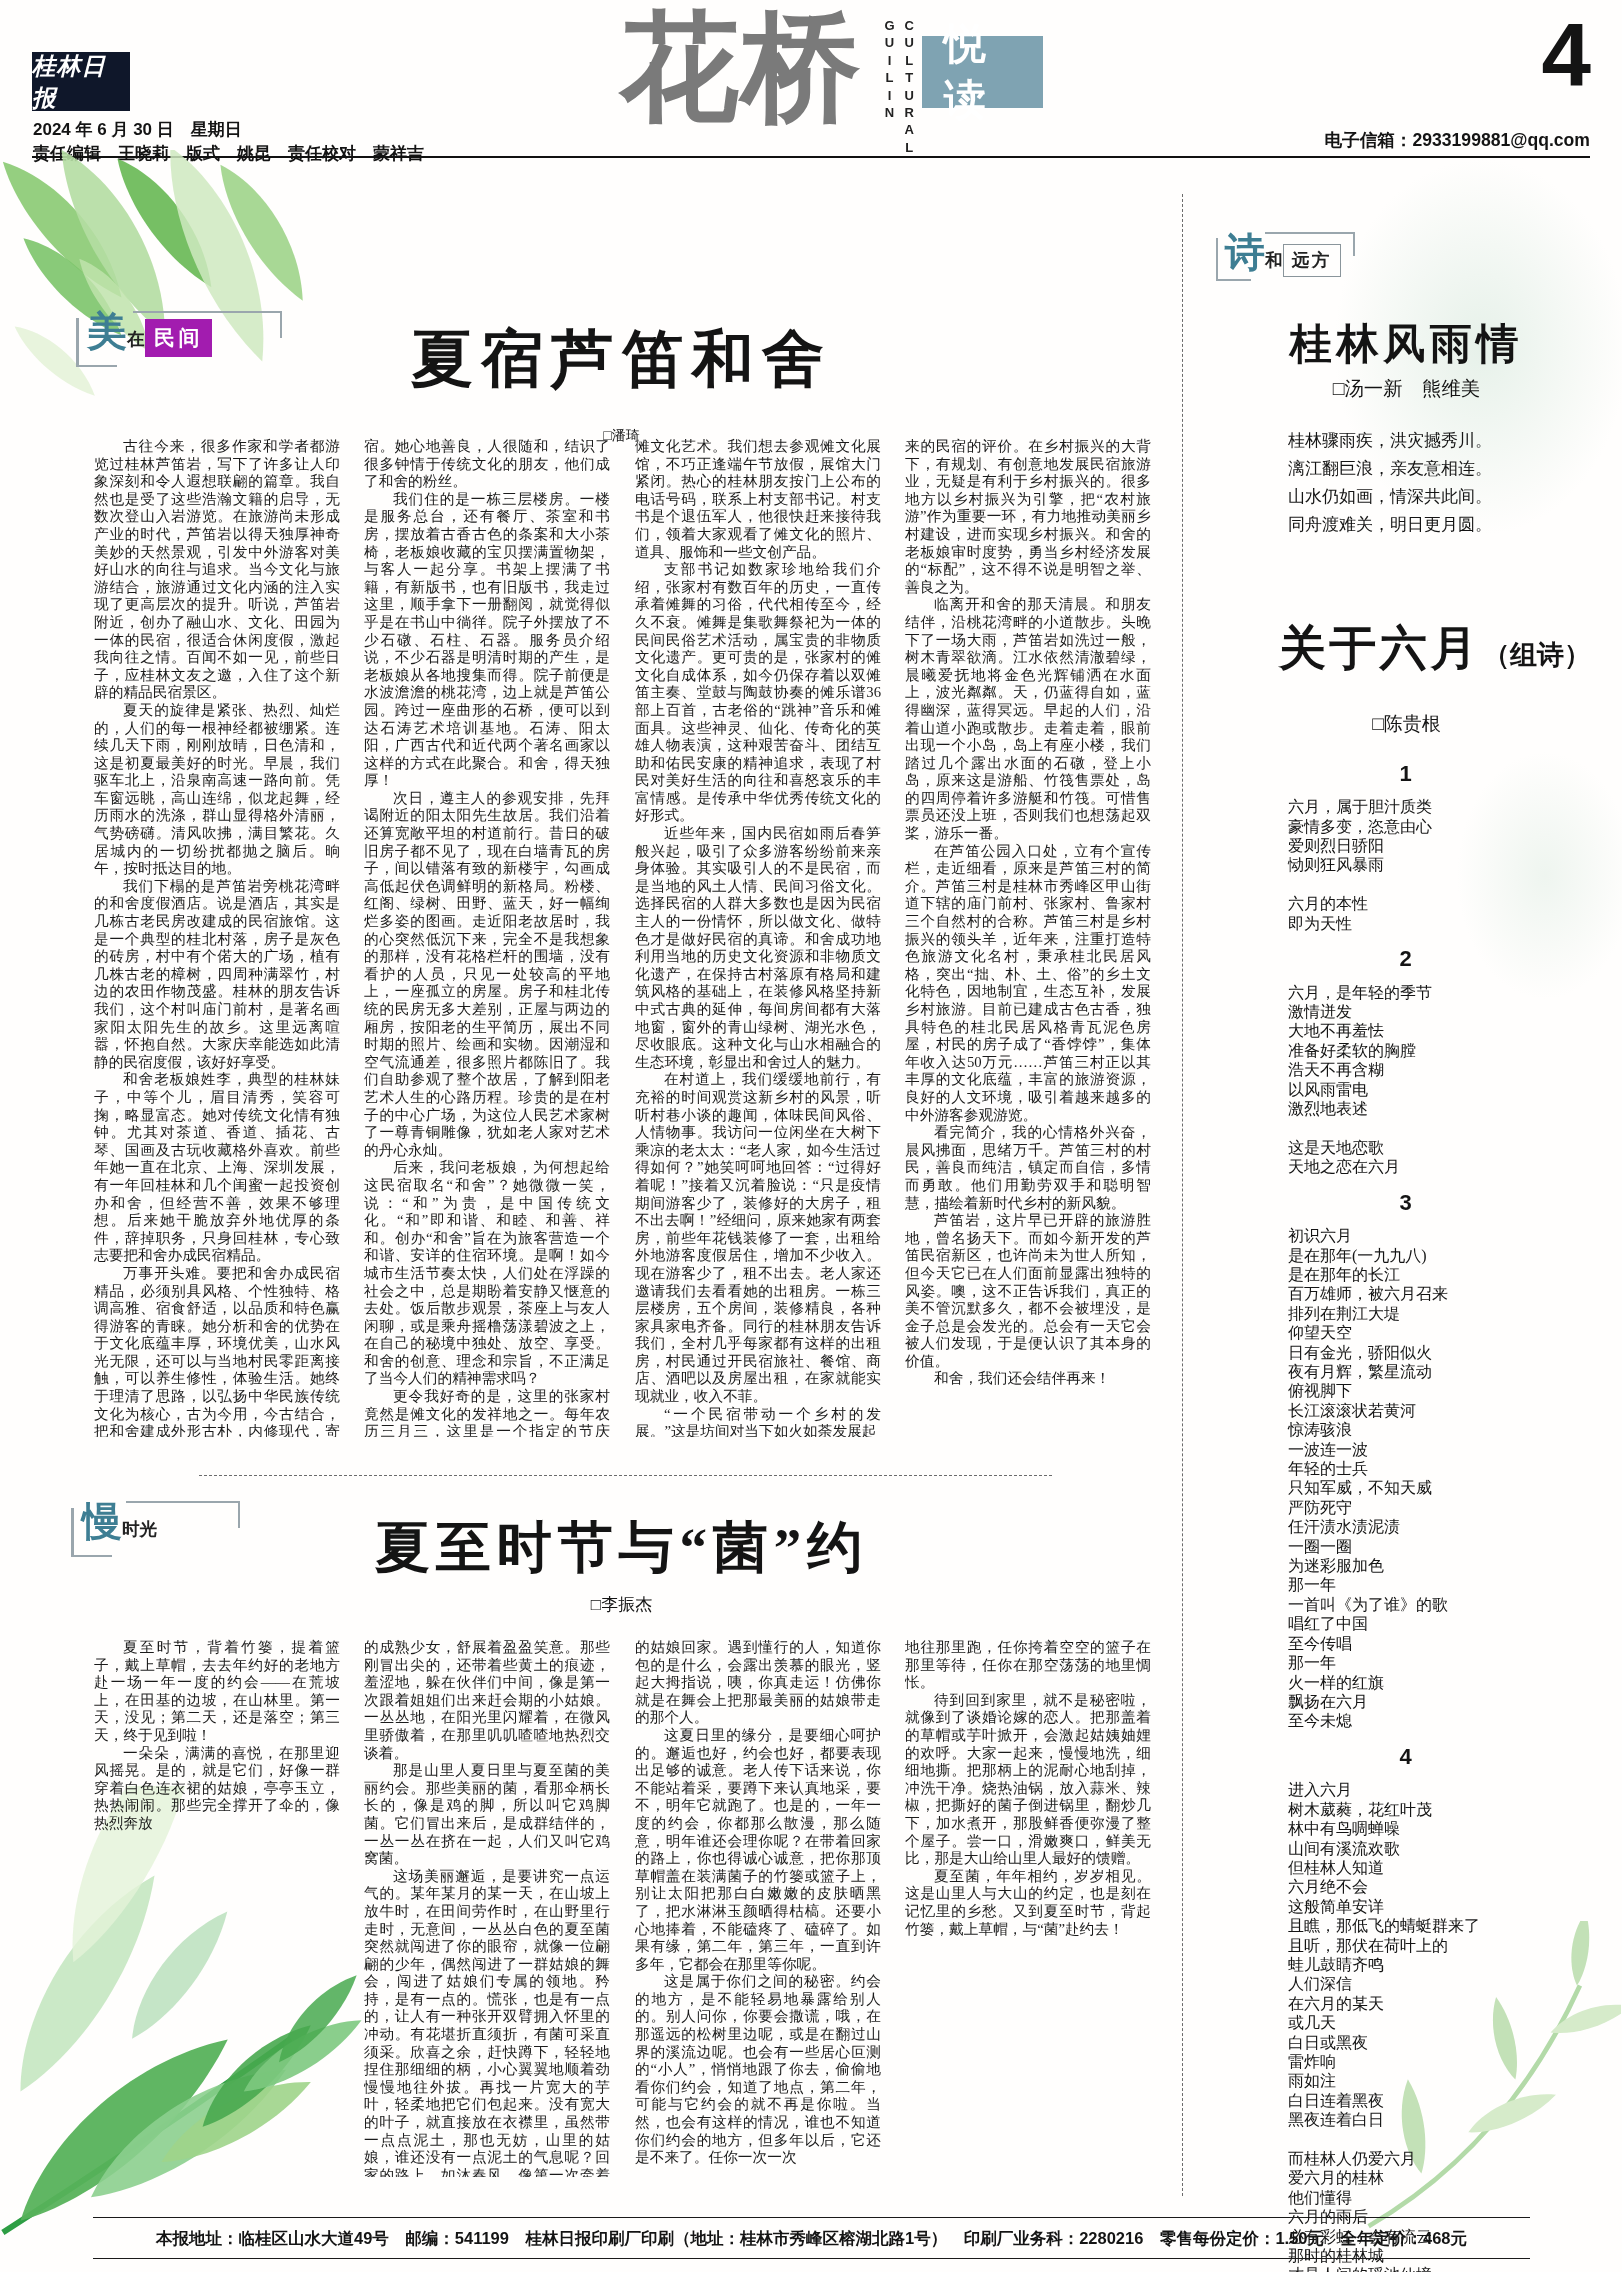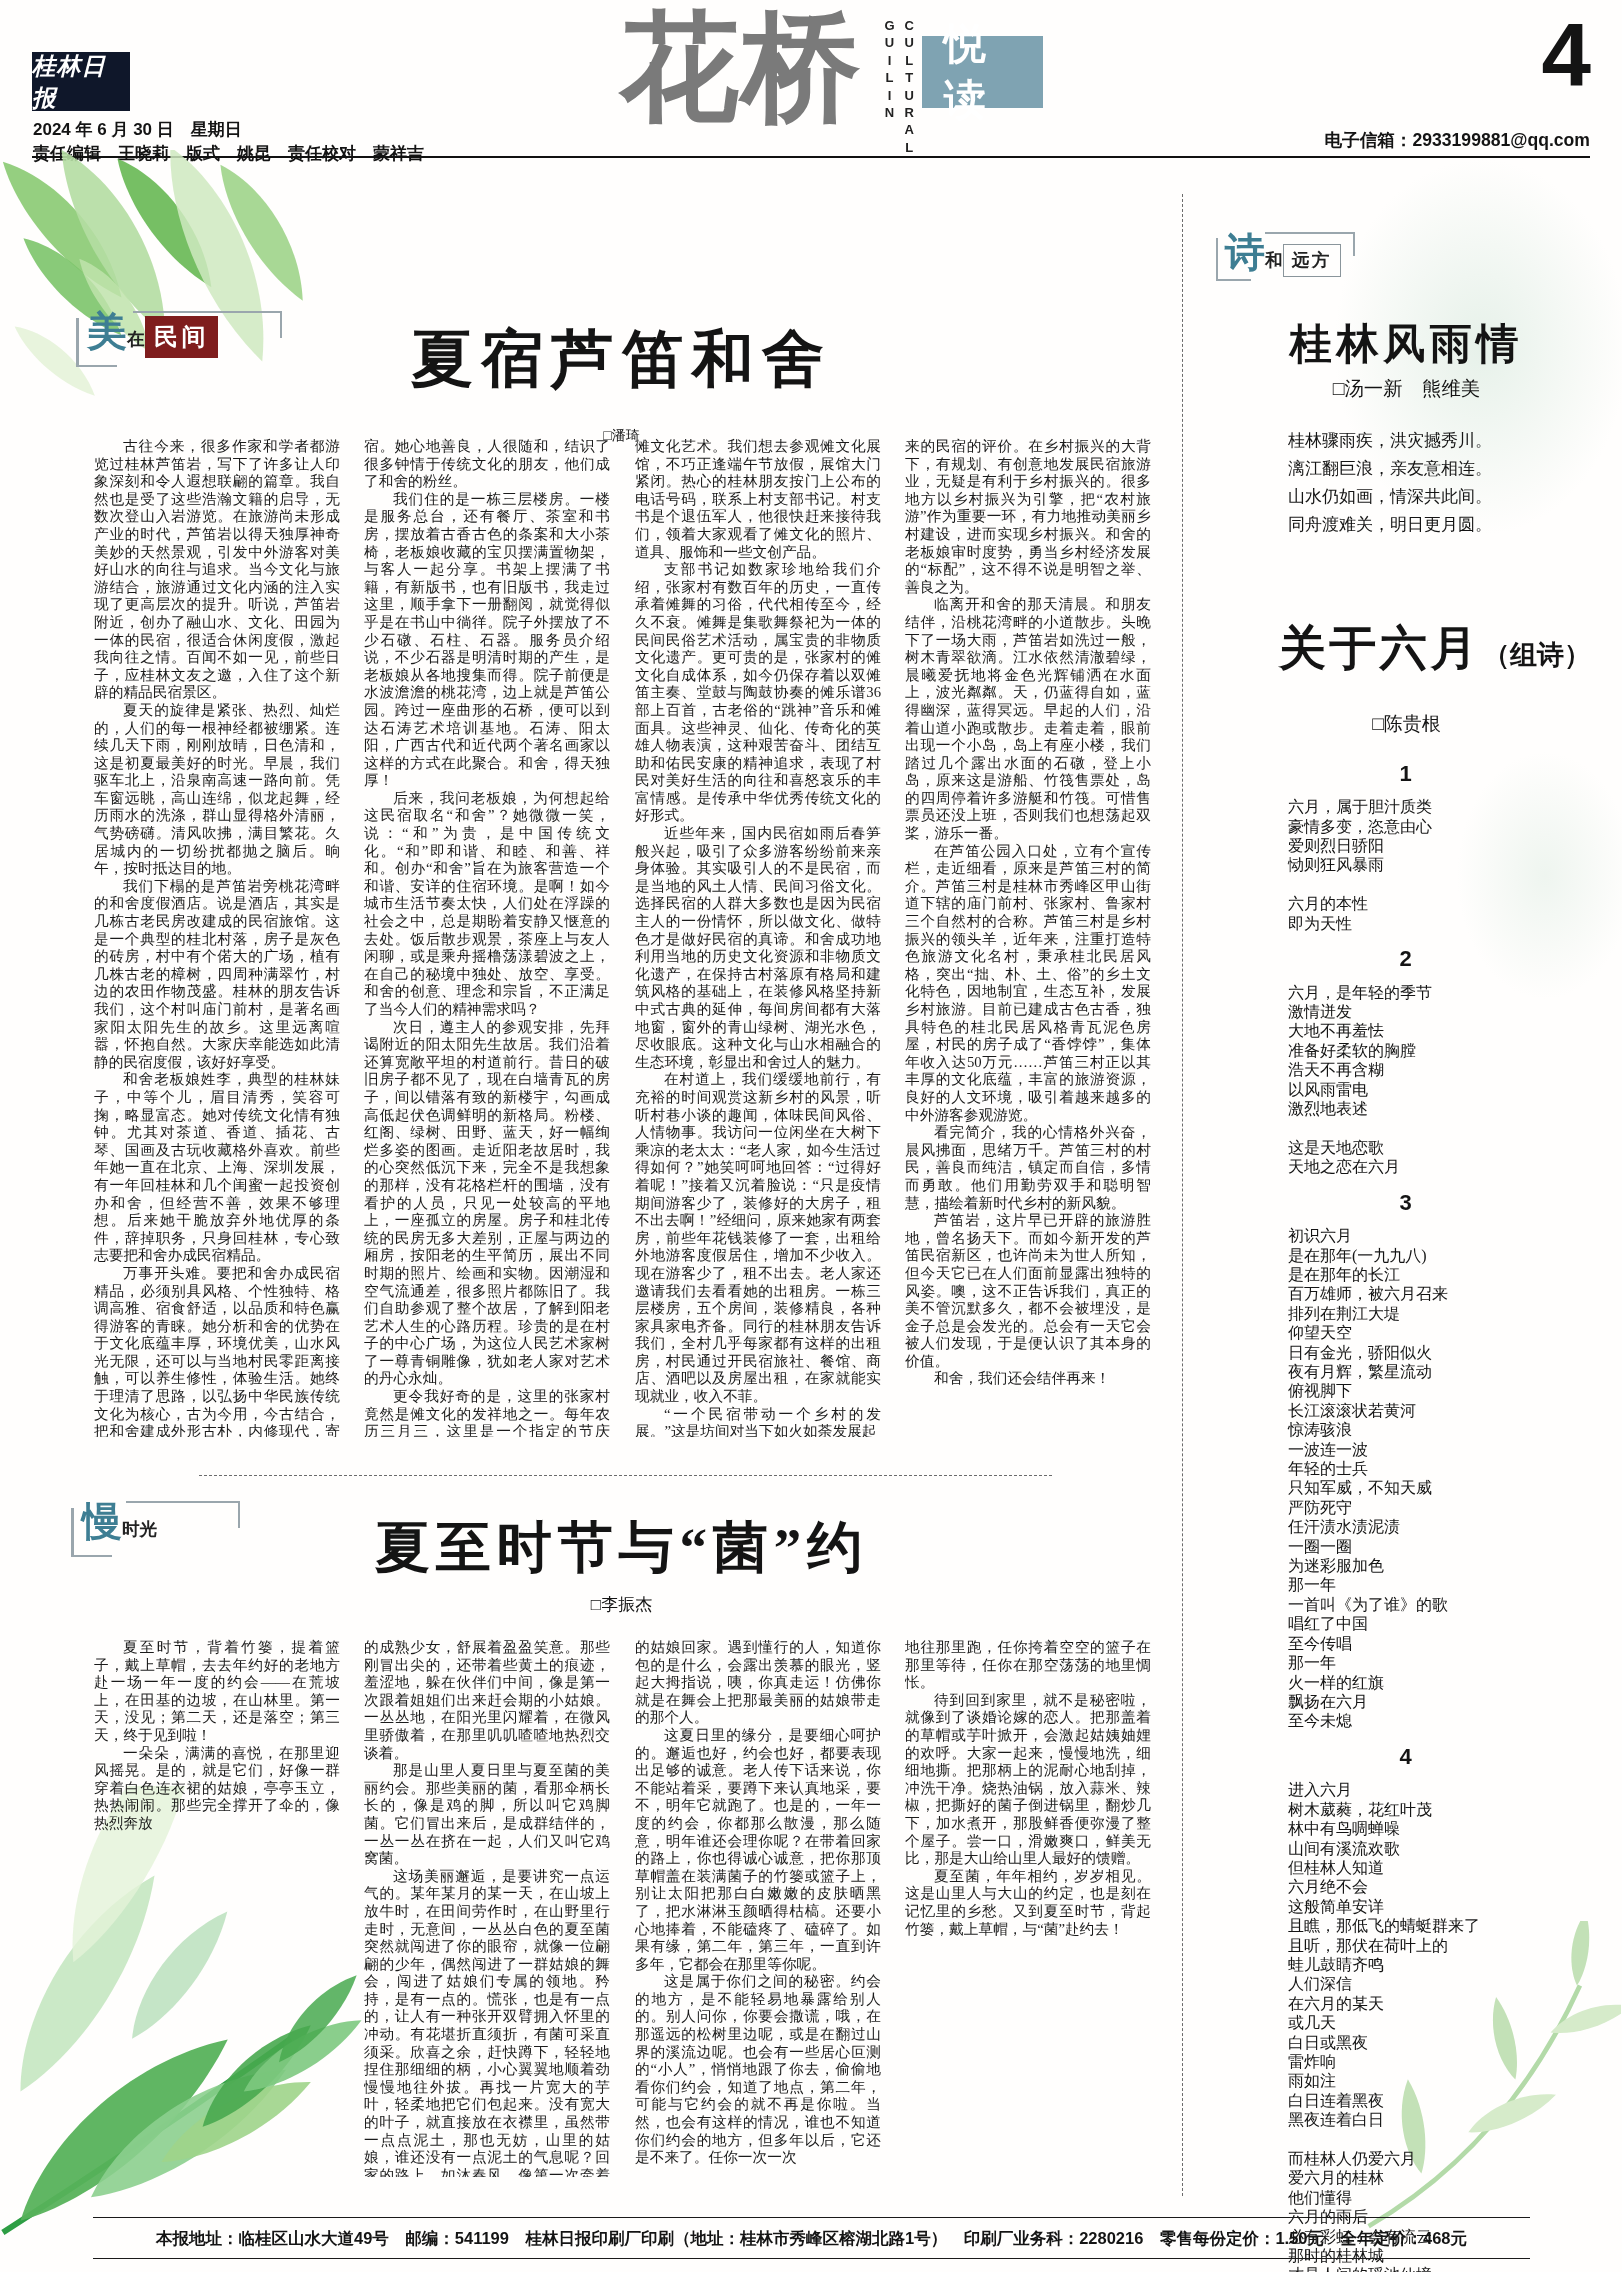--- a/index.html
+++ b/index.html
@@ -25,21 +25,21 @@
   .page-num{position:absolute;right:31px;top:3.5px;font-size:89px;font-weight:bold;
             font-family:"Liberation Sans",sans-serif;}
   .email{position:absolute;right:32px;top:128px;font-size:17.6px;font-weight:bold;
          font-family:"Liberation Sans",sans-serif;}
   .header-rule{position:absolute;left:32px;top:156px;width:1558px;height:2.4px;background:#111;}
 
   
   .corner-label{position:absolute;font-family:"Liberation Sans",sans-serif;}
   .lab-big{font-size:40px;font-weight:bold;color:#3e7e93;line-height:40px;}
   .lab-mid{font-size:17.6px;color:#222;font-weight:bold;}
-  .lab-badge{display:inline-block;background:#7f1d1d;color:#fff;font-size:24px;font-weight:bold;
+  .lab-badge{display:inline-block;background:#a21caf;color:#fff;font-size:21px;font-weight:bold;
              padding:4.7px 9.4px;letter-spacing:3.5px;}
   .lab-boxed{display:inline-block;border:1.2px solid #8a959b;color:#222;font-size:17.6px;font-weight:bold;
              padding:3.5px 8.2px;letter-spacing:2.4px;}
   .lab-line{position:absolute;background:#9aa6ad;}
 
   
   .main-title{position:absolute;left:94px;top:317px;width:1055px;text-align:center;
               font-size:62px;font-weight:bold;letter-spacing:8.2px;}
   .main-author{position:absolute;left:94px;top:427px;width:1055px;text-align:center;font-size:14px;}
   .bottom-title{position:absolute;left:94px;top:1511px;width:1055px;text-align:center;
@@ -174,22 +174,22 @@
   <div class="col" style="left:94px;top:438px;height:999px;">
       <p class="para ind">古往今来，很多作家和学者都游览过桂林芦笛岩，写下了许多让人印象深刻和令人遐想联翩的篇章。我自然也是受了这些浩瀚文籍的启导，无数次登山入岩游览。在旅游尚未形成产业的时代，芦笛岩以得天独厚神奇美妙的天然景观，引发中外游客对美好山水的向往与追求。当今文化与旅游结合，旅游通过文化内涵的注入实现了更高层次的提升。听说，芦笛岩附近，创办了融山水、文化、田园为一体的民宿，很适合休闲度假，激起我向往之情。百闻不如一见，前些日子，应桂林文友之邀，入住了这个新辟的精品民宿景区。</p>
       <p class="para ind">夏天的旋律是紧张、热烈、灿烂的，人们的每一根神经都被绷紧。连续几天下雨，刚刚放晴，日色清和，这是初夏最美好的时光。早晨，我们驱车北上，沿泉南高速一路向前。凭车窗远眺，高山连绵，似龙起舞，经历雨水的洗涤，群山显得格外清丽，气势磅礴。清风吹拂，满目繁花。久居城内的一切纷扰都抛之脑后。晌午，按时抵达目的地。</p>
       <p class="para ind">我们下榻的是芦笛岩旁桃花湾畔的和舍度假酒店。说是酒店，其实是几栋古老民房改建成的民宿旅馆。这是一个典型的桂北村落，房子是灰色的砖房，村中有个偌大的广场，植有几株古老的樟树，四周种满翠竹，村边的农田作物茂盛。桂林的朋友告诉我们，这个村叫庙门前村，是著名画家阳太阳先生的故乡。这里远离喧嚣，怀抱自然。大家庆幸能选如此清静的民宿度假，该好好享受。</p>
       <p class="para ind">和舍老板娘姓李，典型的桂林妹子，中等个儿，眉目清秀，笑容可掬，略显富态。她对传统文化情有独钟。尤其对茶道、香道、插花、古琴、国画及古玩收藏格外喜欢。前些年她一直在北京、上海、深圳发展，有一年回桂林和几个闺蜜一起投资创办和舍，但经营不善，效果不够理想。后来她干脆放弃外地优厚的条件，辞掉职务，只身回桂林，专心致志要把和舍办成民宿精品。</p>
       <p class="para ind">万事开头难。要把和舍办成民宿精品，必须别具风格、个性独特、格调高雅、宿食舒适，以品质和特色赢得游客的青睐。她分析和舍的优势在于文化底蕴丰厚，环境优美，山水风光无限，还可以与当地村民零距离接触，可以养生修性，体验生活。她终于理清了思路，以弘扬中华民族传统文化为核心，古为今用，今古结合，把和舍建成外形古朴，内修现代，寄情于山水的文化民</p>
     </div>
   <div class="col" style="left:364px;top:438px;height:999px;">
       <p class="para">宿。她心地善良，人很随和，结识了很多钟情于传统文化的朋友，他们成了和舍的粉丝。</p>
       <p class="para ind">我们住的是一栋三层楼房。一楼是服务总台，还有餐厅、茶室和书房，摆放着古香古色的条案和大小茶椅，老板娘收藏的宝贝摆满置物架，与客人一起分享。书架上摆满了书籍，有新版书，也有旧版书，我走过这里，顺手拿下一册翻阅，就觉得似乎是在书山中徜徉。院子外摆放了不少石礅、石柱、石器。服务员介绍说，不少石器是明清时期的产生，是老板娘从各地搜集而得。院子前便是水波澹澹的桃花湾，边上就是芦笛公园。跨过一座曲形的石桥，便可以到达石涛艺术培训基地。石涛、阳太阳，广西古代和近代两个著名画家以这样的方式在此聚合。和舍，得天独厚！</p>
+      <p class="para ind">次日，遵主人的参观安排，先拜谒附近的阳太阳先生故居。我们沿着还算宽敞平坦的村道前行。昔日的破旧房子都不见了，现在白墙青瓦的房子，间以错落有致的新楼宇，勾画成高低起伏色调鲜明的新格局。粉楼、红阁、绿树、田野、蓝天，好一幅绚烂多姿的图画。走近阳老故居时，我的心突然低沉下来，完全不是我想象的那样，没有花格栏杆的围墙，没有看护的人员，只见一处较高的平地上，一座孤立的房屋。房子和桂北传统的民房无多大差别，正屋与两边的厢房，按阳老的生平简历，展出不同时期的照片、绘画和实物。因潮湿和空气流通差，很多照片都陈旧了。我们自助参观了整个故居，了解到阳老艺术人生的心路历程。珍贵的是在村子的中心广场，为这位人民艺术家树了一尊青铜雕像，犹如老人家对艺术的丹心永灿。</p>
       <p class="para ind">后来，我问老板娘，为何想起给这民宿取名“和舍”？她微微一笑，说：“和”为贵，是中国传统文化。“和”即和谐、和睦、和善、祥和。创办“和舍”旨在为旅客营造一个和谐、安详的住宿环境。是啊！如今城市生活节奏太快，人们处在浮躁的社会之中，总是期盼着安静又惬意的去处。饭后散步观景，茶座上与友人闲聊，或是乘舟摇橹荡漾碧波之上，在自己的秘境中独处、放空、享受。和舍的创意、理念和宗旨，不正满足了当今人们的精神需求吗？</p>
-      <p class="para ind">次日，遵主人的参观安排，先拜谒附近的阳太阳先生故居。我们沿着还算宽敞平坦的村道前行。昔日的破旧房子都不见了，现在白墙青瓦的房子，间以错落有致的新楼宇，勾画成高低起伏色调鲜明的新格局。粉楼、红阁、绿树、田野、蓝天，好一幅绚烂多姿的图画。走近阳老故居时，我的心突然低沉下来，完全不是我想象的那样，没有花格栏杆的围墙，没有看护的人员，只见一处较高的平地上，一座孤立的房屋。房子和桂北传统的民房无多大差别，正屋与两边的厢房，按阳老的生平简历，展出不同时期的照片、绘画和实物。因潮湿和空气流通差，很多照片都陈旧了。我们自助参观了整个故居，了解到阳老艺术人生的心路历程。珍贵的是在村子的中心广场，为这位人民艺术家树了一尊青铜雕像，犹如老人家对艺术的丹心永灿。</p>
       <p class="para ind">更令我好奇的是，这里的张家村竟然是傩文化的发祥地之一。每年农历三月三，这里是一个指定的节庆点，展示多姿多彩的音乐、舞蹈、面具、戏剧等</p>
     </div>
   <div class="col" style="left:635px;top:438px;height:999px;">
       <p class="para">傩文化艺术。我们想去参观傩文化展馆，不巧正逢端午节放假，展馆大门紧闭。热心的桂林朋友按门上公布的电话号码，联系上村支部书记。村支书是个退伍军人，他很快赶来接待我们，领着大家观看了傩文化的照片、道具、服饰和一些文创产品。</p>
       <p class="para ind">支部书记如数家珍地给我们介绍，张家村有数百年的历史，一直传承着傩舞的习俗，代代相传至今，经久不衰。傩舞是集歌舞祭祀为一体的民间民俗艺术活动，属宝贵的非物质文化遗产。更可贵的是，张家村的傩文化自成体系，如今仍保存着以双傩笛主奏、堂鼓与陶鼓协奏的傩乐谱36部上百首，古老俗的“跳神”音乐和傩面具。这些神灵、仙化、传奇化的英雄人物表演，这种艰苦奋斗、团结互助和佑民安康的精神追求，表现了村民对美好生活的向往和喜怒哀乐的丰富情感。是传承中华优秀传统文化的好形式。</p>
       <p class="para ind">近些年来，国内民宿如雨后春笋般兴起，吸引了众多游客纷纷前来亲身体验。其实吸引人的不是民宿，而是当地的风土人情、民间习俗文化。选择民宿的人群大多数也是因为民宿主人的一份情怀，所以做文化、做特色才是做好民宿的真谛。和舍成功地利用当地的历史文化资源和非物质文化遗产，在保持古村落原有格局和建筑风格的基础上，在装修风格坚持新中式古典的延伸，每间房间都有大落地窗，窗外的青山绿树、湖光水色，尽收眼底。这种文化与山水相融合的生态环境，彰显出和舍过人的魅力。</p>
       <p class="para ind">在村道上，我们缓缓地前行，有充裕的时间观赏这新乡村的风景，听听村巷小谈的趣闻，体味民间风俗、人情物事。我访问一位闲坐在大树下乘凉的老太太：“老人家，如今生活过得如何？”她笑呵呵地回答：“过得好着呢！”接着又沉着脸说：“只是疫情期间游客少了，装修好的大房子，租不出去啊！”经细问，原来她家有两套房，前些年花钱装修了一套，出租给外地游客度假居住，增加不少收入。现在游客少了，租不出去。老人家还邀请我们去看看她的出租房。一栋三层楼房，五个房间，装修精良，各种家具家电齐备。同行的桂林朋友告诉我们，全村几乎每家都有这样的出租房，村民通过开民宿旅社、餐馆、商店、酒吧以及房屋出租，在家就能实现就业，收入不菲。</p>
       <p class="para ind">“一个民宿带动一个乡村的发展。”这是坊间对当下如火如荼发展起</p>
     </div>
   <div class="col" style="left:905px;top:438px;height:999px;">

